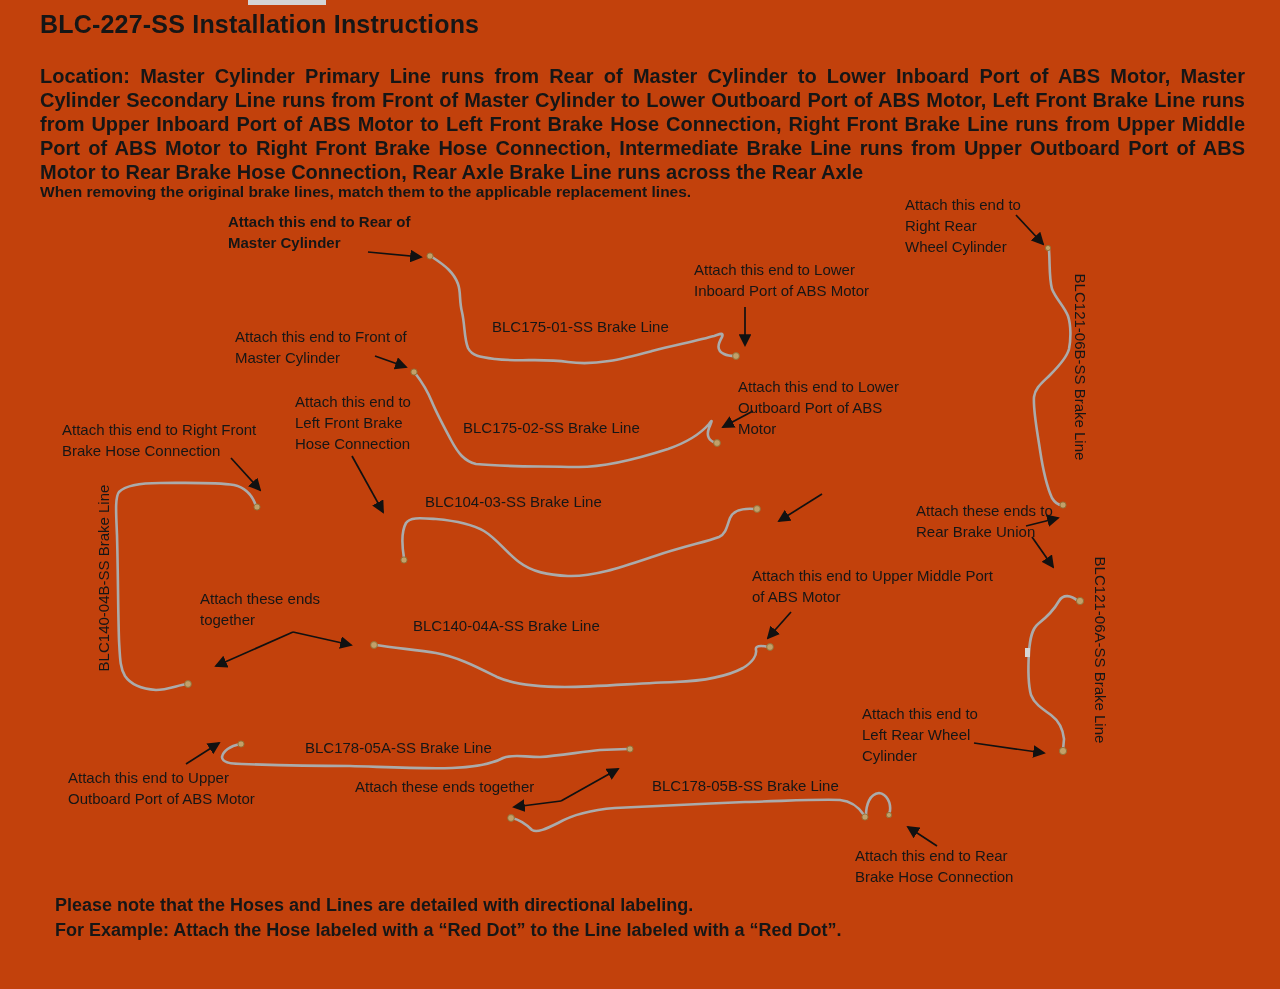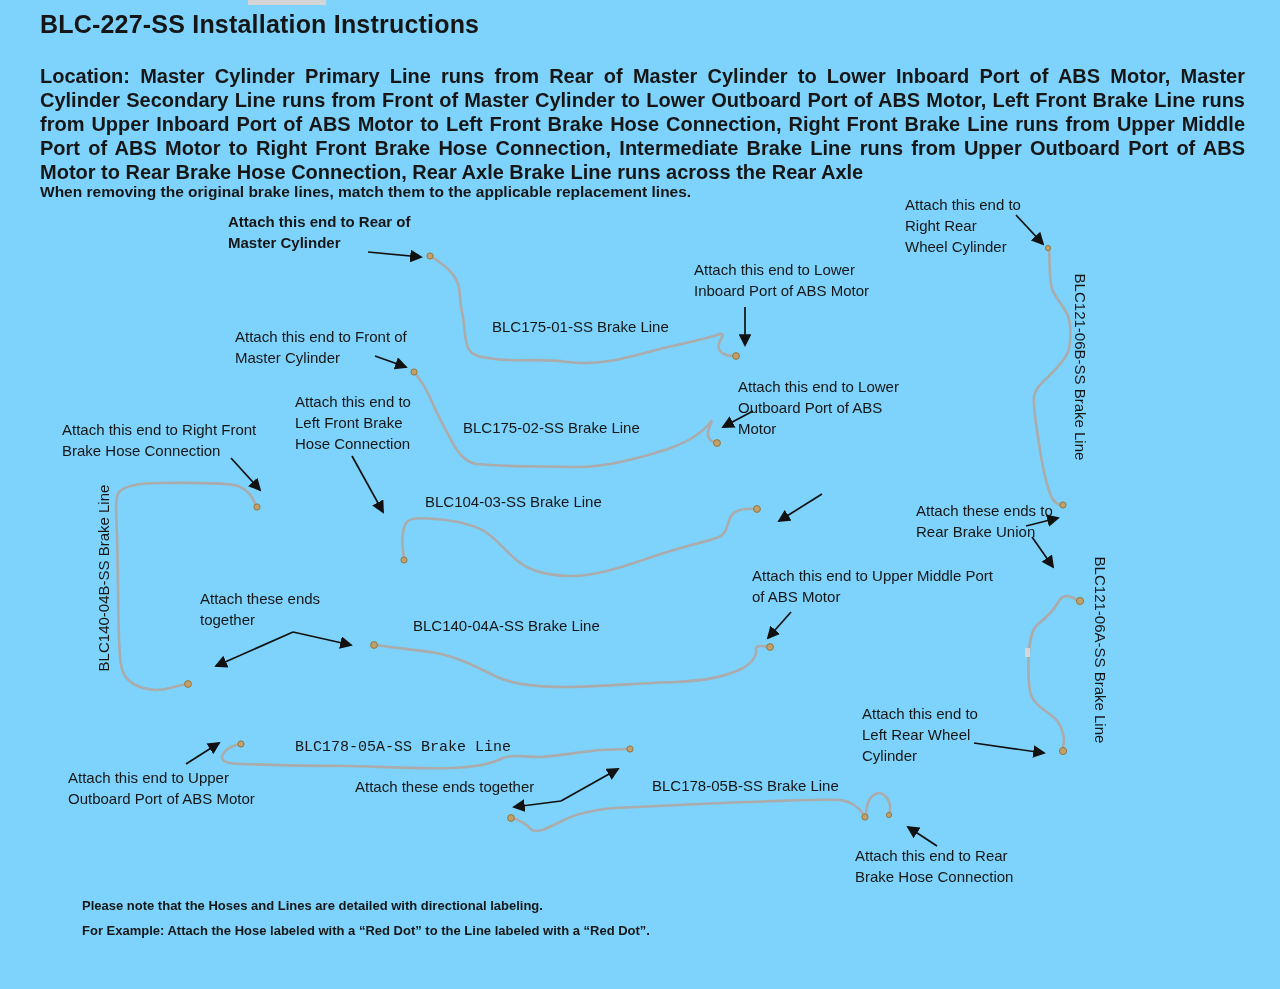--- a/index.html
+++ b/index.html
@@ -1,39 +1,39 @@
 <!DOCTYPE html>
 <html><head>
 <meta charset="utf-8">
 <style>
   html,body{margin:0;padding:0;background:#ffffff;}
   .canvas{
     position:relative;
     width:1280px;height:989px;
-    background:#7dd3fc;
+    background:#c2410c;
     font-family:"Liberation Sans", sans-serif;
     color:#161616;
     overflow:hidden;
   }
   .topbar{position:absolute;left:248px;top:0;width:78px;height:5px;background:#d4d4d4;}
   .title{
     position:absolute;left:40px;top:10px;margin:0;
     font-size:25px;font-weight:bold;letter-spacing:0.2px;white-space:nowrap;
   }
   .location{
     position:absolute;left:40px;top:64px;width:1205px;margin:0;
     font-size:20px;font-weight:bold;line-height:24px;text-align:justify;
   }
   .removal{
     position:absolute;left:40px;top:183px;margin:0;
     font-size:15.5px;font-weight:bold;white-space:nowrap;
   }
   .footer{
     position:absolute;left:55px;top:893px;
-    font-size:13px;font-weight:bold;line-height:25px;margin-left:27px;
+    font-size:18px;font-weight:bold;line-height:25px;
   }
   .callout{
     position:absolute;
     font-size:15px;line-height:21px;
   }
   .linelabel{
     position:absolute;
     font-size:15px;white-space:nowrap;
   }
   .vlabel{
@@ -134,21 +134,21 @@
   <div class="callout" style="left:200px;top:588px;width:140px;">Attach these ends together</div>
   <div class="callout" style="left:862px;top:703px;width:120px;">Attach this end to Left Rear Wheel Cylinder</div>
   <div class="callout" style="left:68px;top:767px;width:212px;">Attach this end to Upper Outboard Port of ABS Motor</div>
   <div class="callout" style="left:355px;top:776px;width:220px;white-space:nowrap;">Attach these ends together</div>
   <div class="callout" style="left:855px;top:845px;width:172px;">Attach this end to Rear Brake Hose Connection</div>
 
   <div class="linelabel" style="left:492px;top:318px;">BLC175-01-SS Brake Line</div>
   <div class="linelabel" style="left:463px;top:419px;text-align:right;">BLC175-02-SS Brake Line</div>
   <div class="linelabel" style="left:425px;top:493px;">BLC104-03-SS Brake Line</div>
   <div class="linelabel" style="left:413px;top:617px;">BLC140-04A-SS Brake Line</div>
-  <div class="linelabel" style="left:295px;top:739px;font-family:Liberation Mono, monospace;">BLC178-05A-SS Brake Line</div>
+  <div class="linelabel" style="left:305px;top:739px;">BLC178-05A-SS Brake Line</div>
   <div class="linelabel" style="left:652px;top:777px;">BLC178-05B-SS Brake Line</div>
 
   <div class="vlabel ccw" style="left:103px;top:578px;">BLC140-04B-SS Brake Line</div>
   <div class="vlabel" style="left:1080px;top:367px;">BLC121-06B-SS Brake Line</div>
   <div class="vlabel" style="left:1100px;top:650px;">BLC121-06A-SS Brake Line</div>
 
   <div class="footer">
     <div>Please note that the Hoses and Lines are detailed with directional labeling.</div>
     <div>For Example: Attach the Hose labeled with a “Red Dot” to the Line labeled with a “Red Dot”.</div>
   </div>

